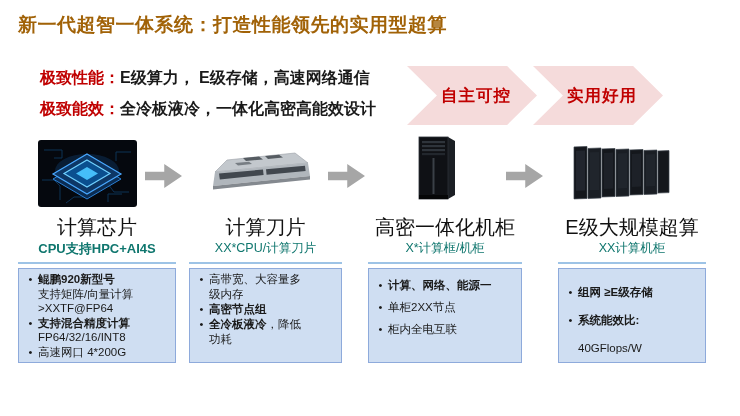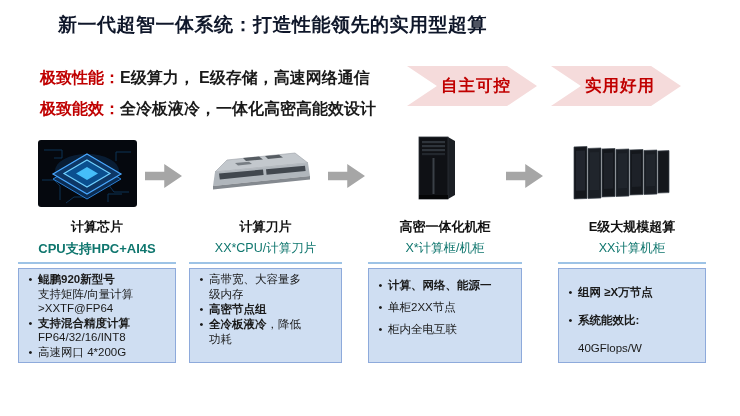--- a/index.html
+++ b/index.html
@@ -1,40 +1,40 @@
 <!DOCTYPE html>
 <html style="--accent-red: #c00000; --banner-pink: #f5dbdb; --arrow-gray: #a6a6a6; --box-fill: #cfdef2; --box-border: #8eaadb; --caption-underline: #9dc3e6;"><head>
 <meta charset="utf-8">
 <style>
   html,body{margin:0;padding:0;}
   body{width:740px;height:416px;font-family:"Liberation Sans","DejaVu Sans",sans-serif;}
   .slide{position:relative;width:740px;height:416px;background:#ffffff;overflow:hidden;}
 
-  .title{position:absolute;left:18px;top:12px;font-size:19px;font-weight:bold;color:#0f172a;letter-spacing:.5px;white-space:nowrap;margin-left:40px;}
+  .title{position:absolute;left:18px;top:12px;font-size:19px;font-weight:bold;color:#a16207;letter-spacing:.5px;white-space:nowrap;}
 
   .features{position:absolute;left:40px;top:62px;}
   .fline{font-size:16px;font-weight:bold;line-height:31px;color:#1a1a1a;white-space:nowrap;}
   .flabel{color:var(--accent-red,#c00000);}
 
-  .banner{position:absolute;top:66px;height:40px;width:130px;background:var(--banner-pink,#f5dbdb);
+  .banner{position:absolute;top:66px;height:59px;width:130px;background:var(--banner-pink,#f5dbdb);
     clip-path:polygon(0 0,77% 0,100% 50%,77% 100%,0 100%,23% 50%);
     display:flex;align-items:center;justify-content:center;padding-left:8px;box-sizing:border-box;}
   .banner span{font-size:16.5px;font-weight:bold;color:var(--accent-red,#c00000);letter-spacing:1px;}
-  #banner1{left:407px;} #banner2{left:551px;text-align:center;}
+  #banner1{left:407px;} #banner2{left:533px;text-align:center;}
 
   .figure{position:absolute;}
   #fig1{left:38px;top:140px;} #fig2{left:205px;top:148px;} #fig3{left:414px;top:134px;} #fig4{left:572px;top:141px;}
 
   .arrow{position:absolute;top:164px;width:37px;height:24px;background:var(--arrow-gray,#a6a6a6);
     clip-path:polygon(0 32%,52% 32%,52% 0,100% 50%,52% 100%,52% 68%,0 68%);}
   #arrow1{left:145px;} #arrow2{left:328px;} #arrow3{left:506px;}
 
   .column{position:absolute;top:217px;text-align:center;}
   #col1{left:18px;width:158px;} #col2{left:189px;width:153px;} #col3{left:368px;width:154px;} #col4{left:558px;width:148px;}
-  .ctitle{font-size:13px;font-weight:bold;color:#111;line-height:20px;white-space:nowrap;}
+  .ctitle{font-size:20px;font-weight:normal;color:#111;line-height:20px;white-space:nowrap;}
   .csub{font-size:12.5px;color:#0f766e;line-height:19px;margin-top:2px;white-space:nowrap;}
   .csub.boldsub{font-weight:bold;font-size:13px;}
   .underline{height:2px;background:var(--caption-underline,#9dc3e6);margin-top:4px;}
 
   .fbox{margin-top:4px;text-align:left;background:var(--box-fill,#cfdef2);border:1px solid var(--box-border,#8eaadb);
     box-sizing:border-box;height:95px;padding:3px 6px 3px 4px;overflow:hidden;}
   .bullet{display:flex;}
   .dot{width:15px;flex:none;text-align:center;font-size:11px;color:#1a1a1a;}
   .btxt{flex:1;min-width:0;}
   .bline{white-space:nowrap;font-size:11.5px;color:#1a1a1a;}
@@ -223,21 +223,21 @@
   </div>
 
   <div class="column" id="col4">
     <div class="ctitle">E级大规模超算</div>
     <div class="csub">XX计算机柜</div>
     <div class="underline"></div>
     <div class="fbox lh-xwide">
         <div class="bullet">
           <span class="dot">•</span>
           <div class="btxt">
-            <div class="bline"><span class="bold">组网 ≥X万节点</span></div>
+            <div class="bline"><span class="bold">组网 ≥E级存储</span></div>
           </div>
         </div>
         <div class="bullet">
           <span class="dot">•</span>
           <div class="btxt">
             <div class="bline"><span class="bold">系统能效比:</span></div>
             <div class="bline"><span>40GFlops/W</span></div>
           </div>
         </div>
       </div>

